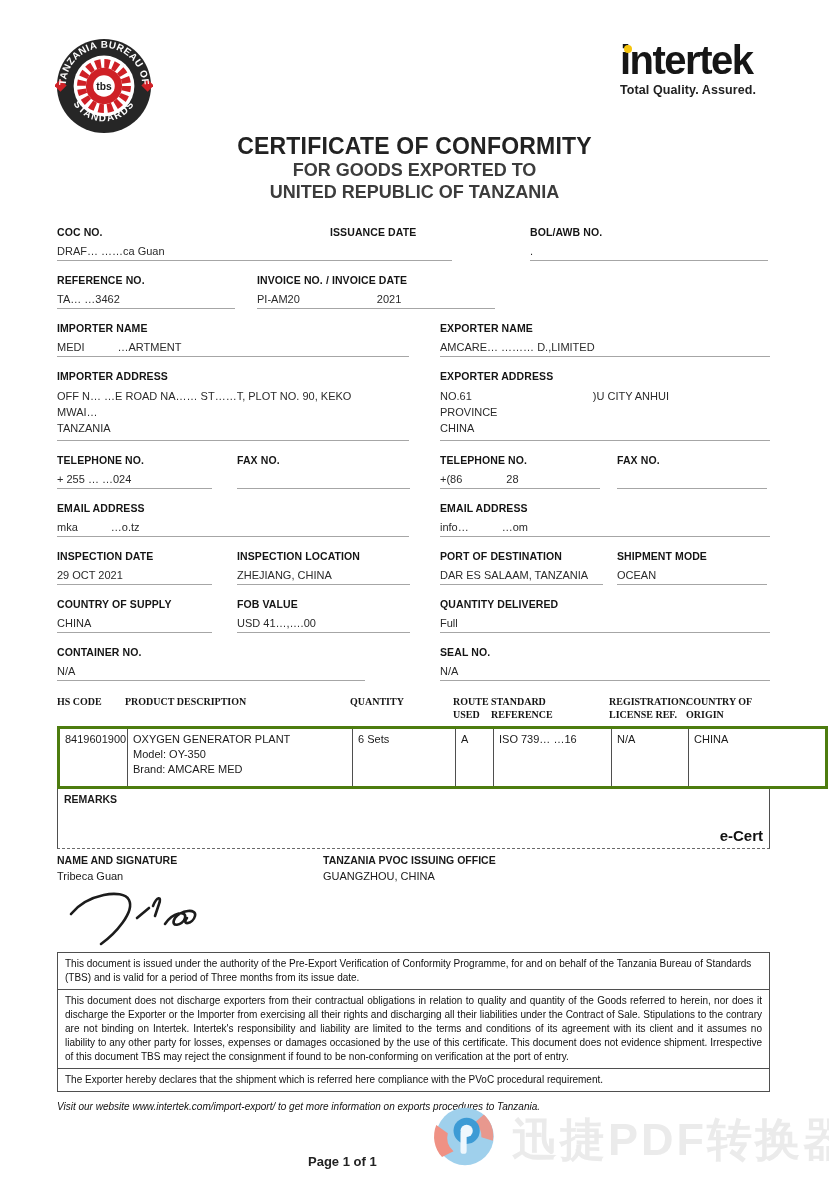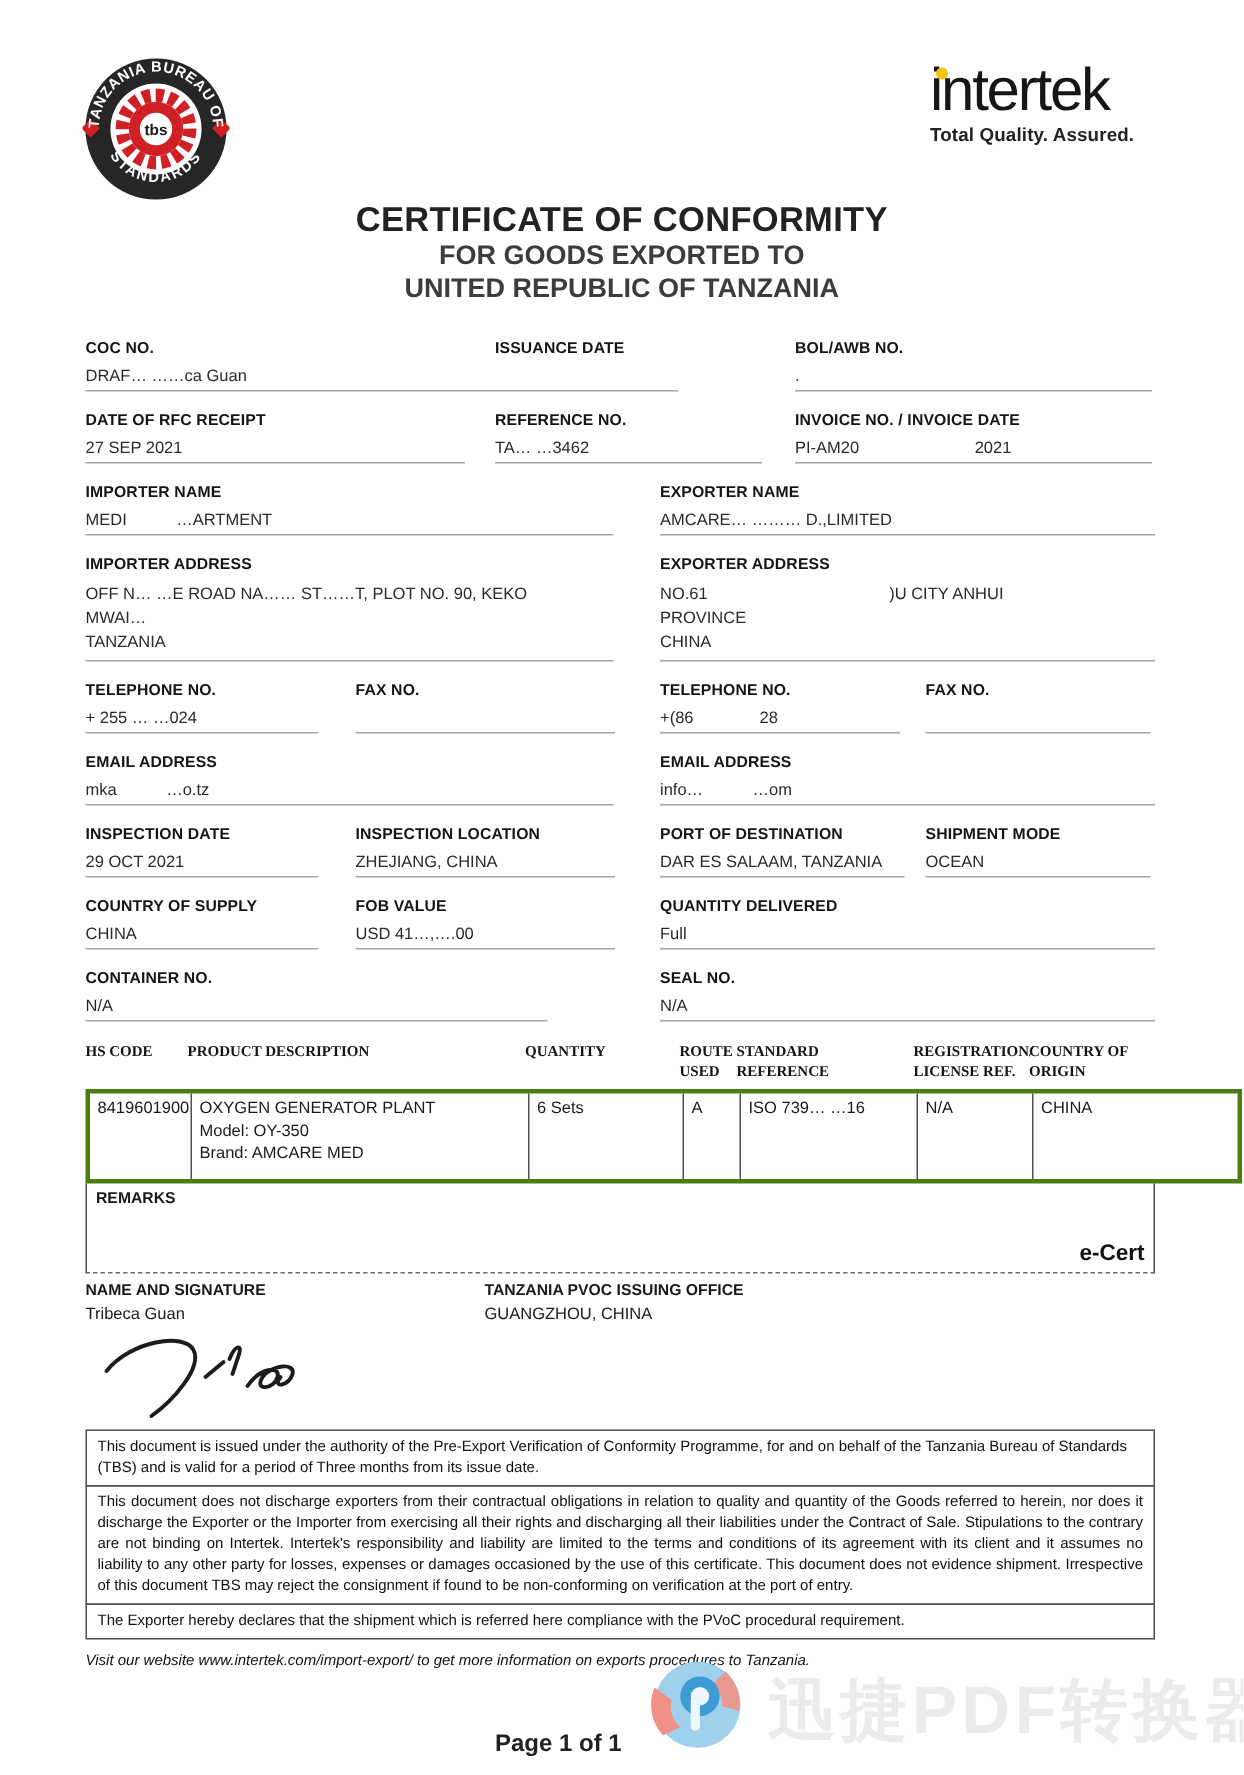--- a/index.html
+++ b/index.html
@@ -5,21 +5,21 @@
   * { box-sizing: border-box; margin: 0; padding: 0; }
   html,body { background:#ffffff; }
   .page {
     position: relative; width: 829px; height: 1183px; margin: 0 auto;
     background: #fff; overflow: hidden;
     font-family: "Liberation Sans", sans-serif; color: #1a1a1a;
   }
   
   .tbs-logo { position:absolute; left:55px; top:37px; width:98px; height:98px; }
   .intertek { position:absolute; left:620px; top:40px; width:195px; }
-  .intertek-word { position:relative; font-size:40px; font-weight:normal; letter-spacing:-1.5px; color:#161616; line-height:1; }
+  .intertek-word { position:relative; font-size:40px; font-weight:bold; letter-spacing:-1.5px; color:#161616; line-height:1; }
   .intertek-dot { position:absolute; left:4px; top:5px; width:8px; height:8px; border-radius:50%; background:#f6c50e; }
   .intertek-tagline { font-size:12.5px; font-weight:bold; color:#222; margin-top:3px; letter-spacing:0.1px; }
   .title { position:absolute; top:132px; left:0; right:0; text-align:center; line-height:1.22; }
   .title-l1 { font-size:23px; font-weight:bold; color:#222; letter-spacing:0.2px; }
   .title-l2, .title-l3 { font-size:18px; font-weight:bold; color:#3c3c3c; }
   
   .form { position:absolute; left:57px; top:226px; width:713px; }
   .row { display:flex; }
   .c1 { width:273px; } .c2 { width:200px; } .c3 { width:240px; }
   .lhalf { width:383px; display:flex; } .rhalf { width:330px; display:flex; }
@@ -54,21 +54,21 @@
   .sig-scrawl { margin:6px 0 0 8px; }
   
   .disc { border:1px solid #4f4f4f; padding:4px 7px; font-size:10px; line-height:1.4; color:#111; }
   .disc + .disc { margin-top:-1px; }
   .disc.just { text-align:justify; }
   .visit-note { margin-top:9px; font-size:10px; color:#111;font-style:italic; }
   
   .watermark { position:absolute; left:424px; top:1098px; display:flex; align-items:center; }
   .wm-logo { width:82px; height:82px; flex:0 0 auto; }
   .wm-text { font-size:45px; font-weight:bold; color:#ebebeb; letter-spacing:3px; white-space:nowrap; margin-left:6px; line-height:1; }
-  .page-indicator { position:absolute; left:308px; top:1154px; font-size:16px; font-weight:bold; color:#222;margin-left:22px; }
+  .page-indicator { position:absolute; left:308px; top:1154px; font-size:13px; font-weight:bold; color:#222; }
 </style>
 </head>
 <body>
 
 <div class="page">
 
   <svg class="tbs-logo" viewBox="0 0 100 100">
     <defs>
       <path id="tbsArcTop" d="M 11,50 A 39,39 0 0 1 89,50"></path>
       <path id="tbsArcBottom" d="M 14,50 A 36,36 0 0 0 86,50"></path>
@@ -112,24 +112,20 @@
         <div class="lbl">ISSUANCE DATE</div>
         <div class="val w122"></div>
       </div>
       <div class="c3 field">
         <div class="lbl">BOL/AWB NO.</div>
         <div class="val w238">.</div>
       </div>
     </div>
 
     <div class="row">
-      <div class="c1 field">
-        <div class="lbl">DATE OF RFC RECEIPT</div>
-        <div class="val w253">27 SEP 2021</div>
-      </div>
       <div class="c2 field">
         <div class="lbl">REFERENCE NO.</div>
         <div class="val w178">TA… …3462</div>
       </div>
       <div class="c3 field">
         <div class="lbl">INVOICE NO. / INVOICE DATE</div>
         <div class="val w238">PI-AM20       2021</div>
       </div>
     </div>
 

